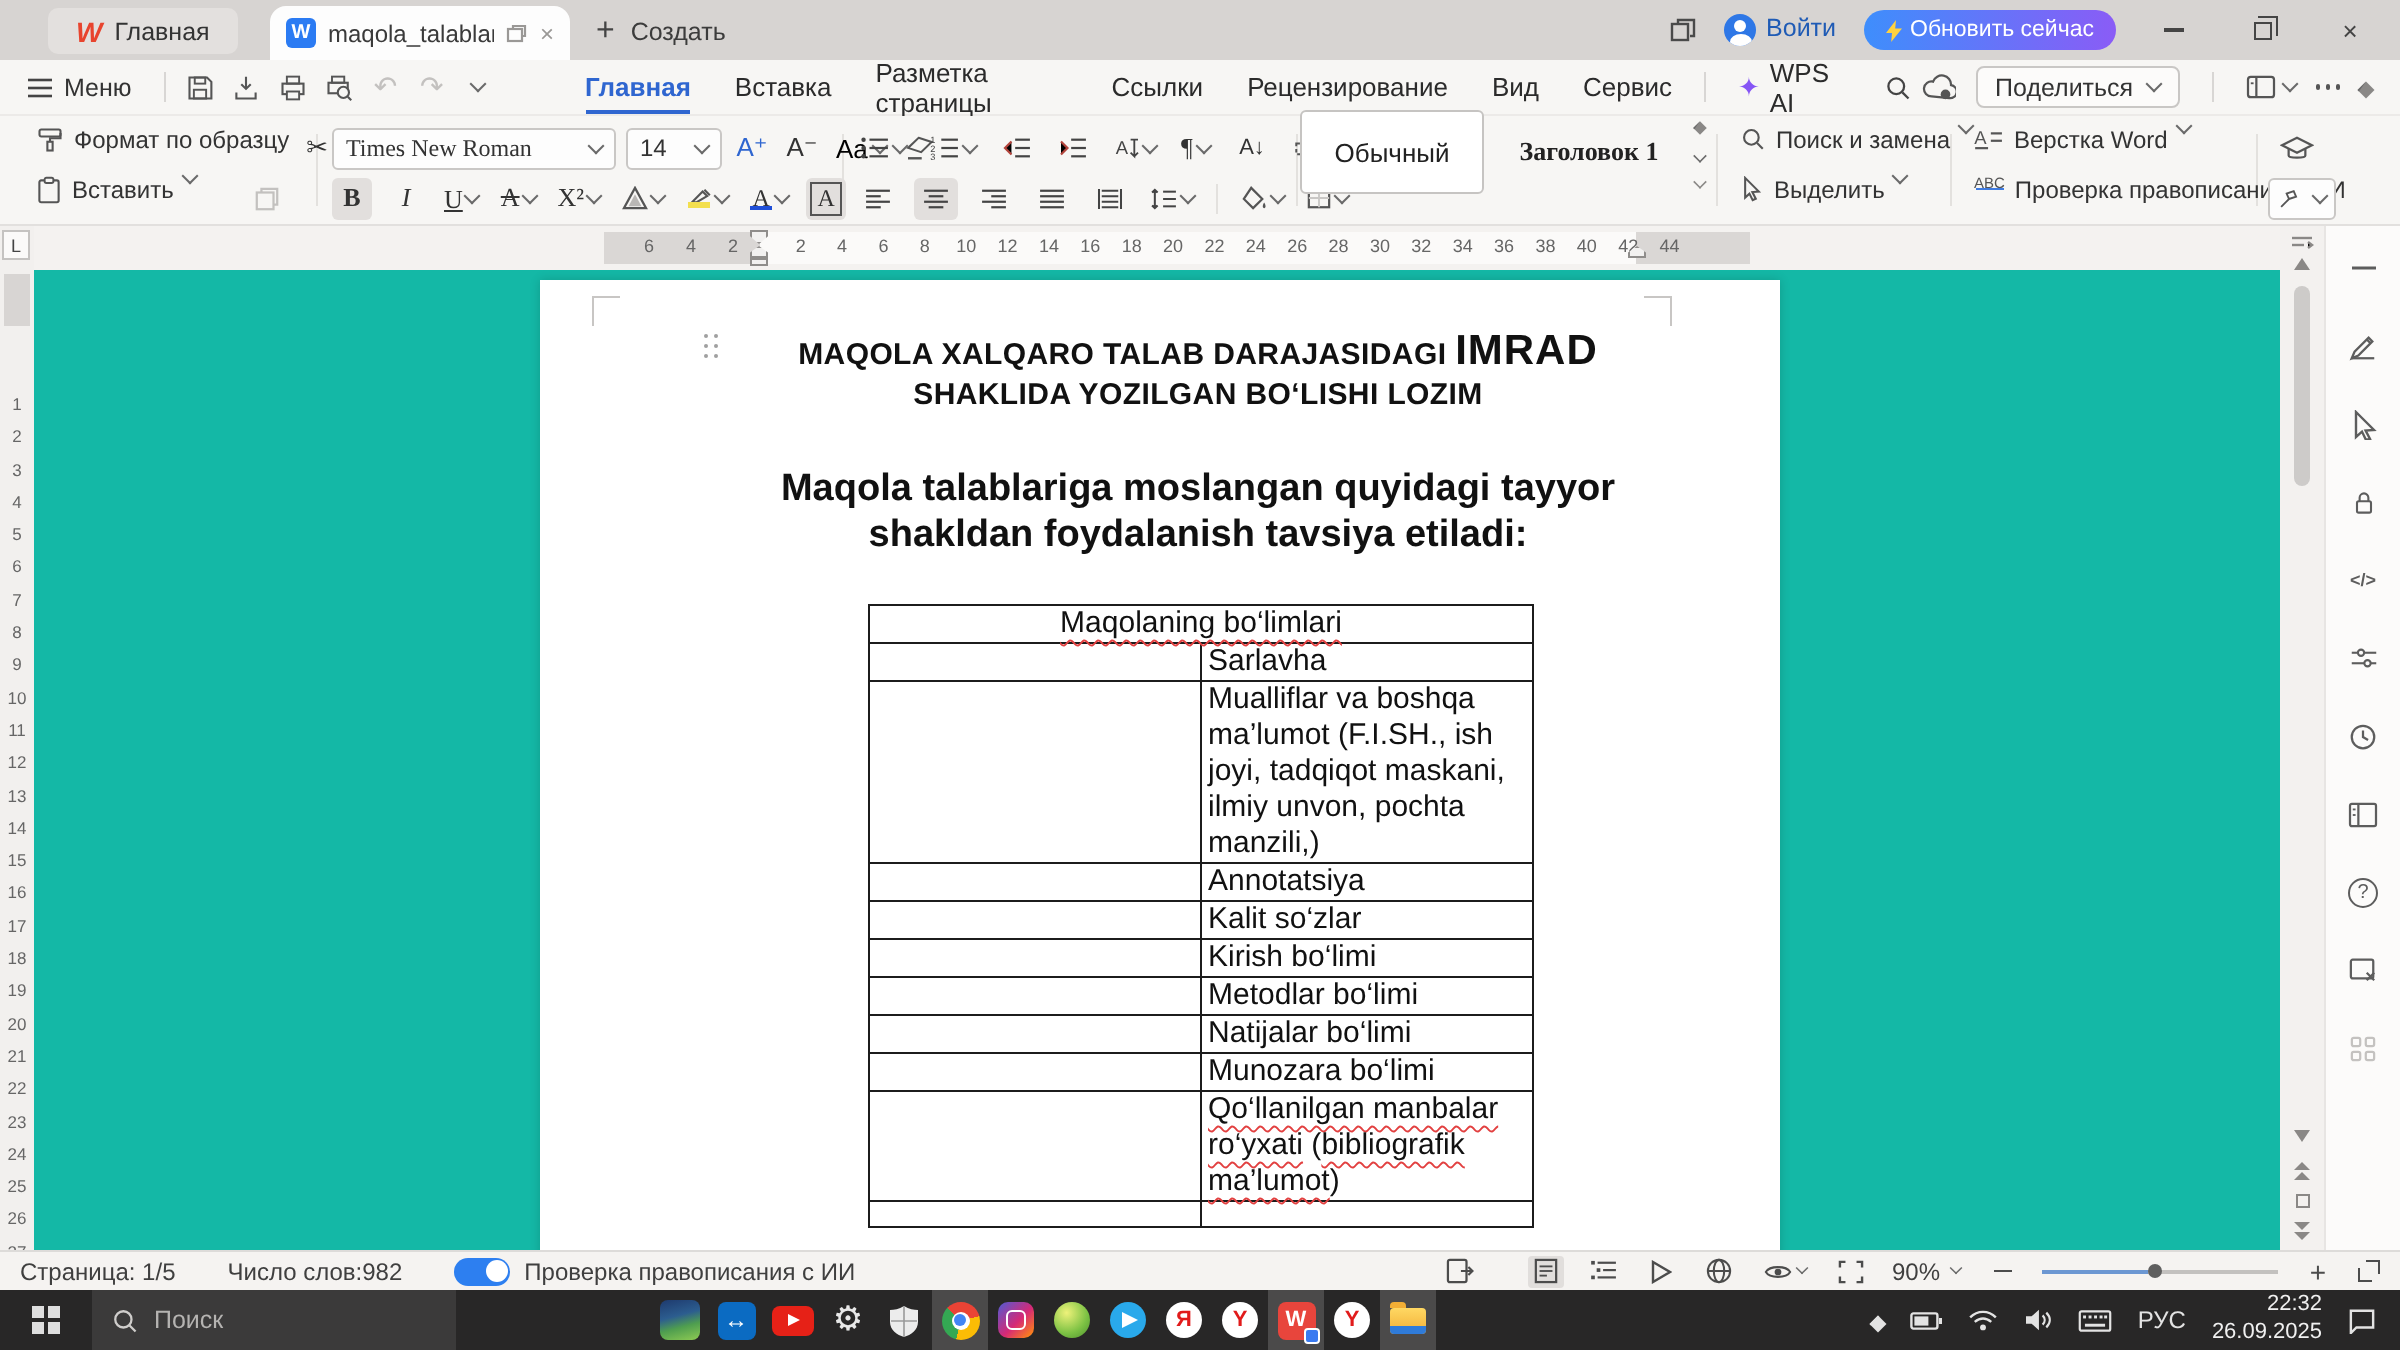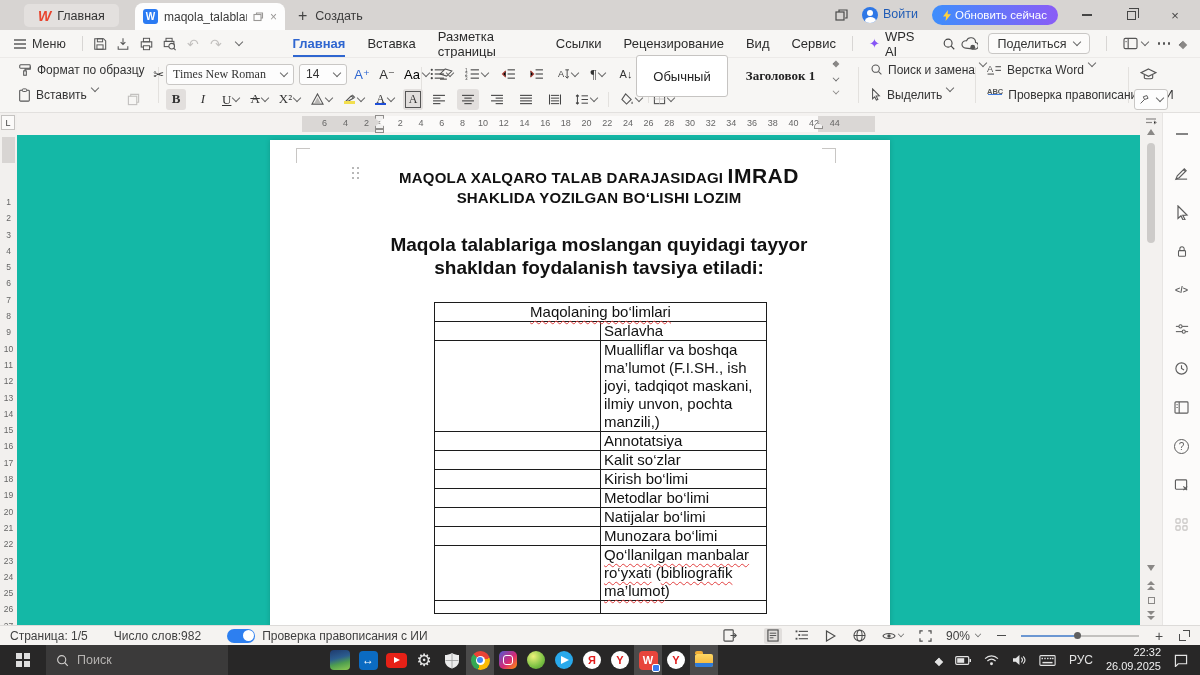--- a/index.html
+++ b/index.html
@@ -329,21 +329,21 @@
       </span>
       <span class="ib" style="margin-left:22px">
         <svg class="sic" width="13" height="13" viewBox="0 0 14 14">
             <rect x="1.5" y="3.5" width="9" height="9" fill="none" stroke="#c3c1bf" stroke-width="1.2"></rect>
             <path d="M4 3.5 V1.5 h8.5 v8.5 h-2" fill="none" stroke="#c3c1bf" stroke-width="1.2"></path>
           </svg>
       </span>
     </div>
 
     <div class="trow" style="left:166px;top:4px;gap:5px">
-      <span class="selbox" style="width:128px">
+      <span class="selbox" style="width:142px">
         <span class="serif">Times New Roman</span>
         <span class="chev"></span>
       </span>
       <span class="selbox" style="width:48px">
         <span>14</span>
         <span class="chev"></span>
       </span>
       <span class="ib" style="color:#2f66d0">A⁺</span>
       <span class="ib">A⁻</span>
       <span class="ib">
@@ -551,21 +551,21 @@
       </span>
       <span class="ib">
         <svg class="sic" width="13" height="12" viewBox="0 0 14 13">
             <rect x="1.5" y="1.5" width="11" height="10" fill="none" stroke="#555" stroke-width="1.2"></rect>
             <path d="M7 1.5 v10 M1.5 6.5 h11" stroke="#c9c7c5" stroke-width="1"></path>
           </svg>
         <span class="chev" style="margin-left:2px"></span>
       </span>
     </div>
 
-    <div class="trow" style="left:636px;top:6px">
+    <div class="trow" style="left:650px;top:6px">
       <span class="stylechip chip1">Обычный</span>
       <span class="stylechip chip2">Заголовок 1</span>
       <span class="spincol">
         <span class="chev up" style="transform:rotate(-135deg) scale(.8)"></span>
         <span class="chev" style="transform:rotate(45deg) scale(.8)"></span>
         <span class="chev" style="transform:rotate(45deg) scale(.8);border-color:#8a8886"></span>
       </span>
     </div>
 
     <div class="trow" style="left:866px;top:4px">
@@ -598,21 +598,21 @@
             </g>
             <line x1="0.5" y1="12" x2="7.5" y2="12" stroke="#555" stroke-width="1.2"></line>
           </svg>
         <span>Верстка Word</span>
         <span class="chev"></span>
       </span>
     </div>
     <div class="trow" style="left:983px;top:29px">
       <span class="tbtn">
         <span class="fa">
-            <span style="font-size:7.5px;font-weight:bold;color:#555">ABC</span>
+            <span style="font-size:7.5px;font-weight:normal;color:#555">ABC</span>
             <span class="ustrip" style="background:#3f7be0;height:1.5px;width:14px"></span>
           </span>
         <span>Проверка правописания с ИИ</span>
       </span>
     </div>
 
     <div class="trow" style="left:1138px;top:4px">
       <span class="ib">
         <svg class="sic" width="17" height="13" viewBox="0 0 18 14">
             <path d="M9 1 L17 5 L9 9 L1 5 Z" fill="none" stroke="#555" stroke-width="1.2"></path>

